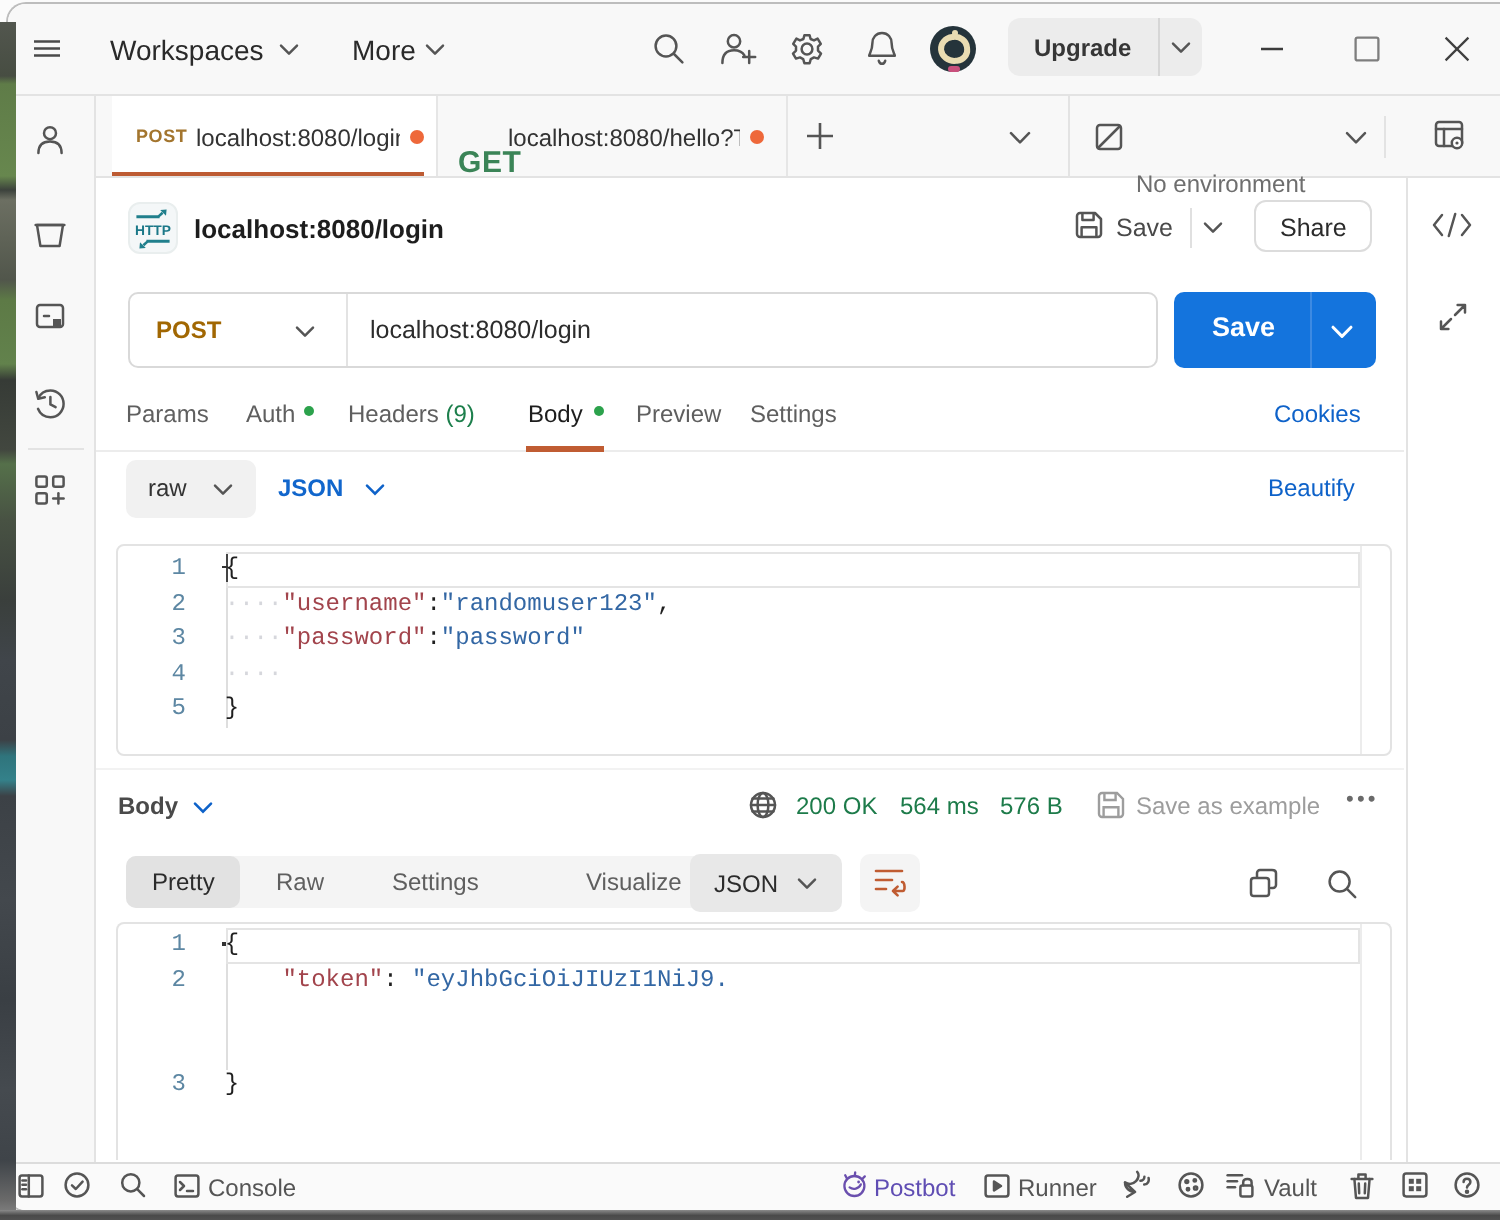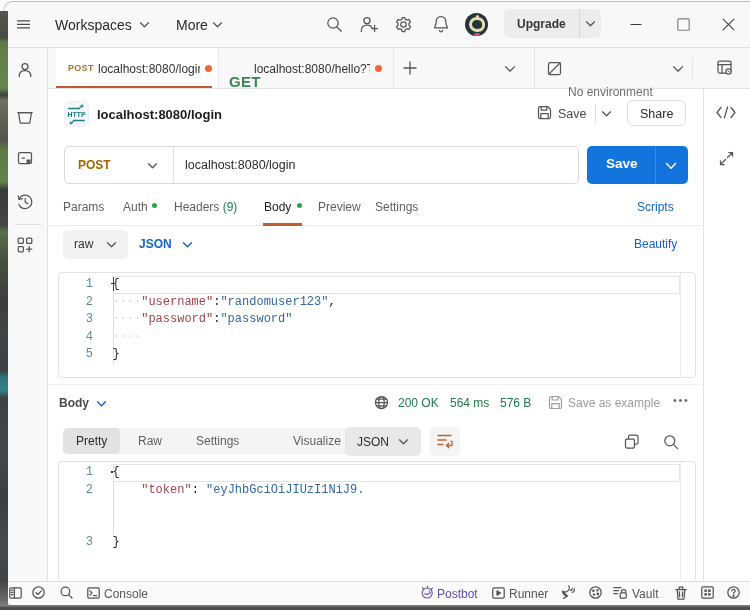--- a/index.html
+++ b/index.html
@@ -233,21 +233,21 @@
       </svg>
 
   <div class="a t" style="left:63px;top:200px;font-size:12px;color:#5f5f5f;">Params</div>
   <div class="a t" style="left:123px;top:200px;font-size:12px;color:#5f5f5f;">Auth</div>
   <div class="a" style="left:152px;top:203px;width:5px;height:5px;border-radius:50%;background:#2ca24c;"></div>
   <div class="a t" style="left:174px;top:200px;font-size:12px;color:#5f5f5f;">Headers <span style="color:#1d7f4c;">(9)</span></div>
   <div class="a t" style="left:264px;top:200px;font-size:12px;color:#1d1d1d;">Body</div>
   <div class="a" style="left:297px;top:203px;width:5px;height:5px;border-radius:50%;background:#2ca24c;"></div>
   <div class="a t" style="left:318px;top:200px;font-size:12px;color:#5f5f5f;">Preview</div>
   <div class="a t" style="left:375px;top:200px;font-size:12px;color:#5f5f5f;">Settings</div>
-  <div class="a t" style="left:637px;top:200px;font-size:12px;color:#0e62c9;">Scripts</div>
+  <div class="a t" style="left:637px;top:200px;font-size:12px;color:#0e62c9;">Cookies</div>
   <div class="a" style="left:48px;top:224.5px;width:654px;height:1px;background:#ececec;"></div>
   <div class="a" style="left:263px;top:222.5px;width:39px;height:3px;background:#c05c32;"></div>
 
   <div class="a" style="left:62.5px;top:229.5px;width:65px;height:29px;background:#f1f1f1;border-radius:5px;"></div>
   <div class="a t" style="left:74px;top:237px;font-size:12px;color:#333;">raw</div>
   <svg class="a" style="left:106px;top:241px" width="11" height="8" viewBox="0 0 11 8">
         <path class="ic" stroke-width="1.3" d="M1.5 1.8 L5.5 5.8 L9.5 1.8"></path>
       </svg>
   <div class="a t" style="left:139px;top:237px;font-size:12px;font-weight:700;color:#1166cc;">JSON</div>
   <svg class="a" style="left:182px;top:241px" width="11" height="8" viewBox="0 0 11 8">

